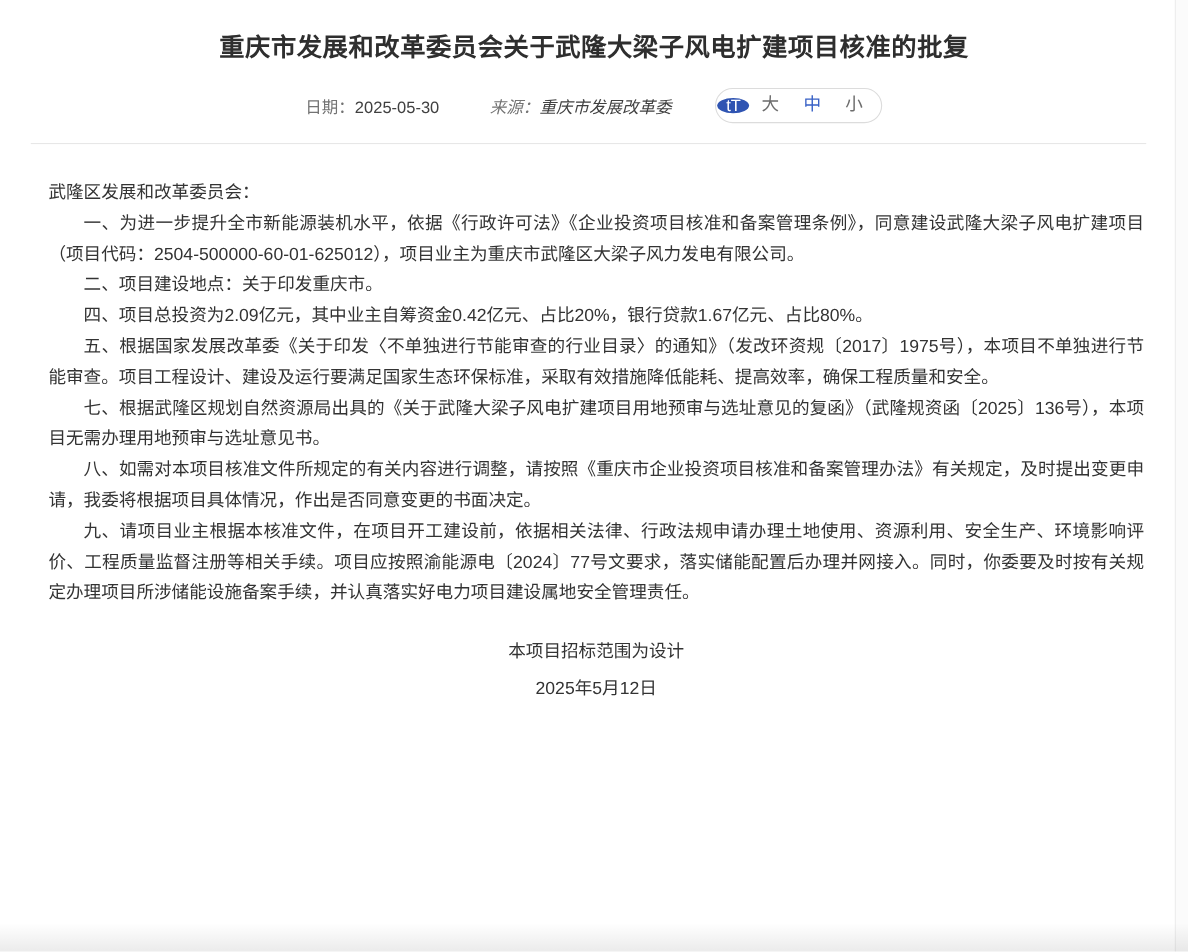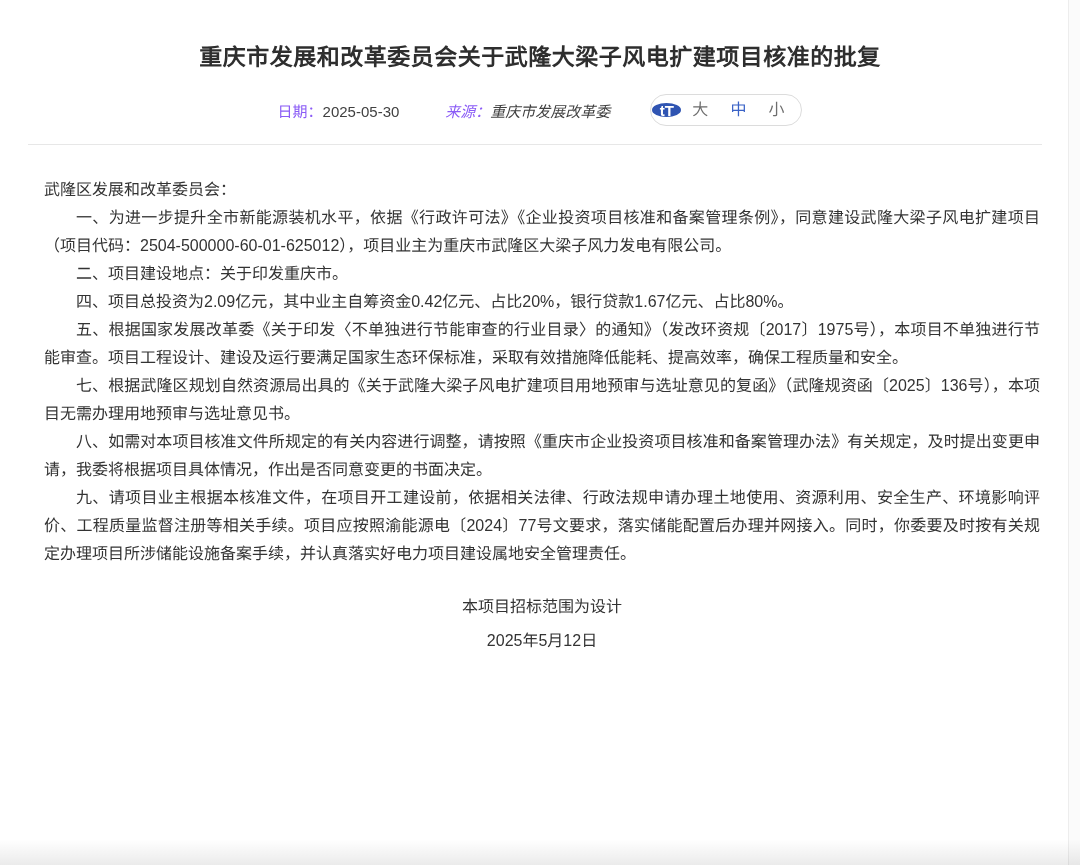--- a/index.html
+++ b/index.html
@@ -7,40 +7,40 @@
     width: 1080px; height: 865px;
     background: #ffffff;
     font-family: "Liberation Sans", sans-serif;
     position: relative;
     overflow: hidden;
     color: #333333;
   }
   .page { width: 100%; height: 100%; position: relative; }
 
   
-  .header { padding-top: 38px; }
+  .header { padding-top: 24px; }
   .page-title {
     margin: 0 60px 22px;
     text-align: center;
     font-size: 23px;
     font-weight: 700;
     color: #2e2e2e;
     letter-spacing: 0.5px;
   }
   .meta-row {
     display: flex;
     justify-content: center;
     align-items: center;
     font-size: 15px;
     color: #404040;
     height: 32px;
   }
   .meta-item { white-space: nowrap; }
   .meta-item + .meta-item { margin-left: 46px; font-style: italic; }
-  .meta-label { color: #8b5cf6; margin-top: 35px; }
+  .meta-label { color: #737373; margin-top: 35px; }
 
   
   .fontsize-pill {
     margin-left: 40px;
     display: inline-flex;
     align-items: center;
     border: 1px solid #dcdcdc;
     border-radius: 17px;
     height: 32px;
     padding: 0 6px 0 1px;
@@ -49,21 +49,21 @@
   }
   .fs-icon {
     width: 29px; height: 14px;
     border-radius: 50%;
     background: #2f54b2;
     color: #ffffff;
     display: flex;
     align-items: center;
     justify-content: center;
     font-size: 15px;
-    font-weight: 700;
+    font-weight: 400;
     line-height: 1;
     flex: 0 0 auto;
   }
   .fs-opt {
     border: none;
     background: none;
     font-family: inherit;
     font-size: 16px;
     color: #6d6d6d;
     padding: 0 11px;

